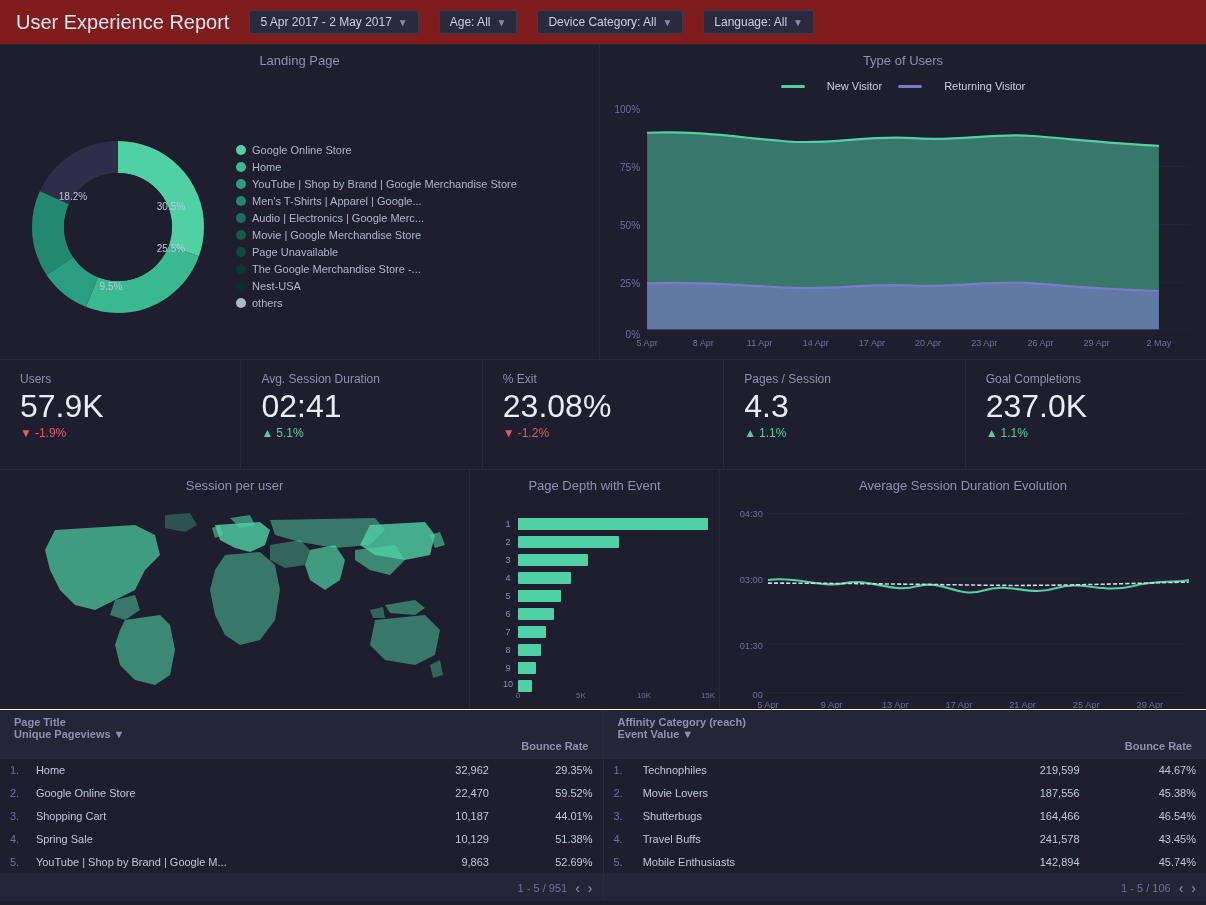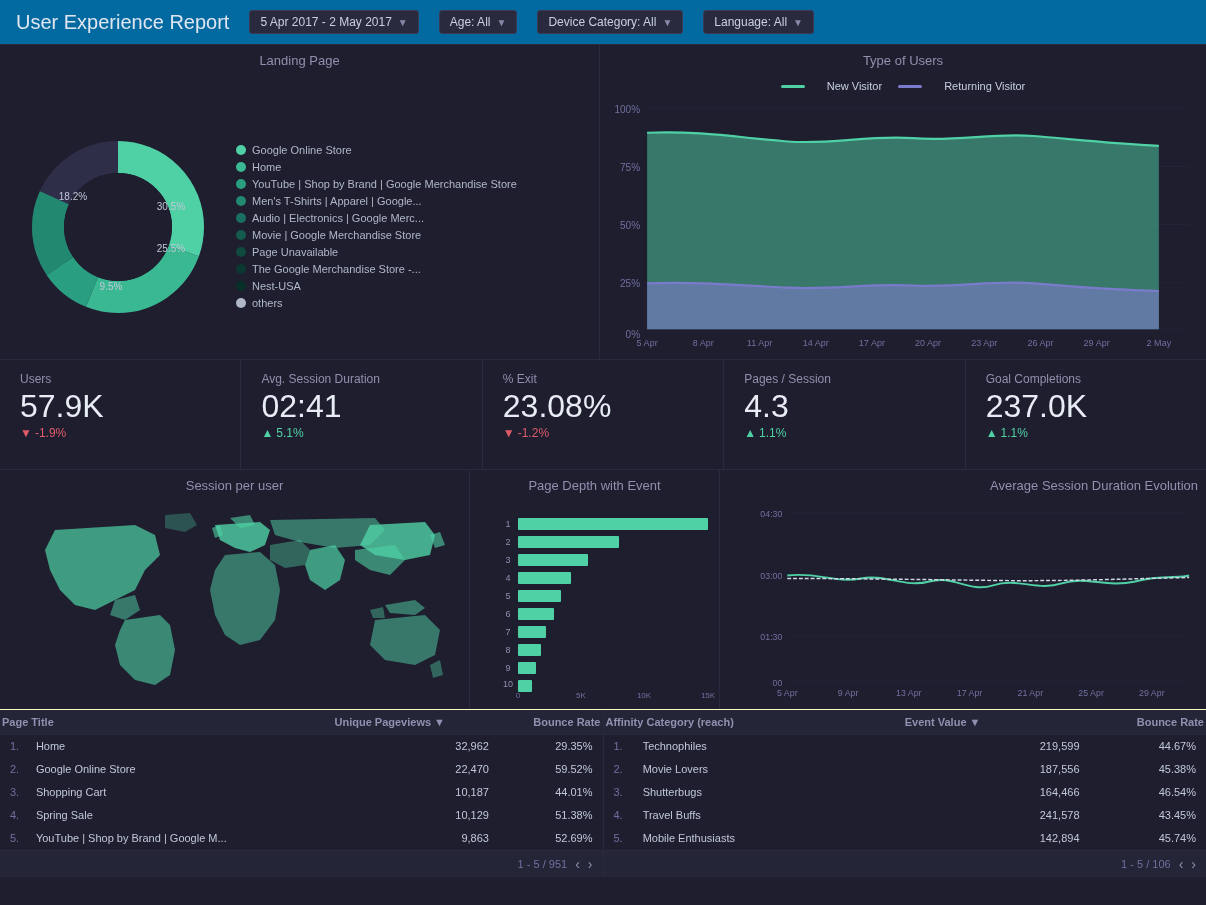--- a/index.html
+++ b/index.html
@@ -8,21 +8,21 @@
       color: #c8d0e0;
       font-family: 'Segoe UI', Arial, sans-serif;
       font-size: 12px;
       width: 1206px;
       height: 905px;
       overflow: hidden;
     }
 
     
     .header {
-      background: #0369a1;
+      background: #7f1d1d;
       padding: 10px 16px;
       display: flex;
       align-items: flex-end;
       gap: 20px;
       border-bottom: 1px solid #2a2a3e;
     }
     .header-title {
       font-size: 20px;
       font-weight: 300;
       color: #e0e6f0;
@@ -199,25 +199,26 @@
       flex: 1;
       border-right: 1px solid #2a2a3e;
       display: flex;
       flex-direction: column;
       overflow: hidden;
     }
     .table-panel:last-child { border-right: none; }
     .table-header {
       display: flex;
       background: #252538;
-      padding: 6px 2px;
+      padding: 6px 14px;
       font-size: 11px;
       color: #9090b0;
       font-weight: 600;
       border-bottom: 1px solid #2a2a3e;
+      flex-direction: column;
     }
     .table-header .col-sort {
       display: flex;
       align-items: center;
       gap: 3px;
     }
     .table-row-data {
       display: flex;
       padding: 5px 10px;
       font-size: 11px;
@@ -507,21 +508,21 @@
         <rect x="18" y="167" width="14" height="12" fill="#4fd1a5" rx="1"></rect>
 
         <text x="18" y="185" fill="#7070a0" font-size="8" text-anchor="middle">0</text>
         <text x="81" y="185" fill="#7070a0" font-size="8" text-anchor="middle">5K</text>
         <text x="144" y="185" fill="#7070a0" font-size="8" text-anchor="middle">10K</text>
         <text x="208" y="185" fill="#7070a0" font-size="8" text-anchor="middle">15K</text>
       </svg>
     </div>
   </div>
 
-  <div class="avg-session-panel panel" style="border-right:none;align-items:flex-end;">
+  <div class="avg-session-panel panel" style="border-right:none;">
     <div class="panel-title">Average Session Duration Evolution</div>
     <div style="flex:1; padding:4px 12px 8px;">
       <svg viewBox="0 0 450 200" width="100%" height="100%" preserveAspectRatio="none">
 
         <text x="30" y="12" fill="#7070a0" font-size="9" text-anchor="end">04:30</text>
         <text x="30" y="75" fill="#7070a0" font-size="9" text-anchor="end">03:00</text>
         <text x="30" y="138" fill="#7070a0" font-size="9" text-anchor="end">01:30</text>
         <text x="30" y="185" fill="#7070a0" font-size="9" text-anchor="end">00</text>
 
         <line x1="35" y1="8" x2="445" y2="8" stroke="#2a2a3e" stroke-width="0.5"></line>

